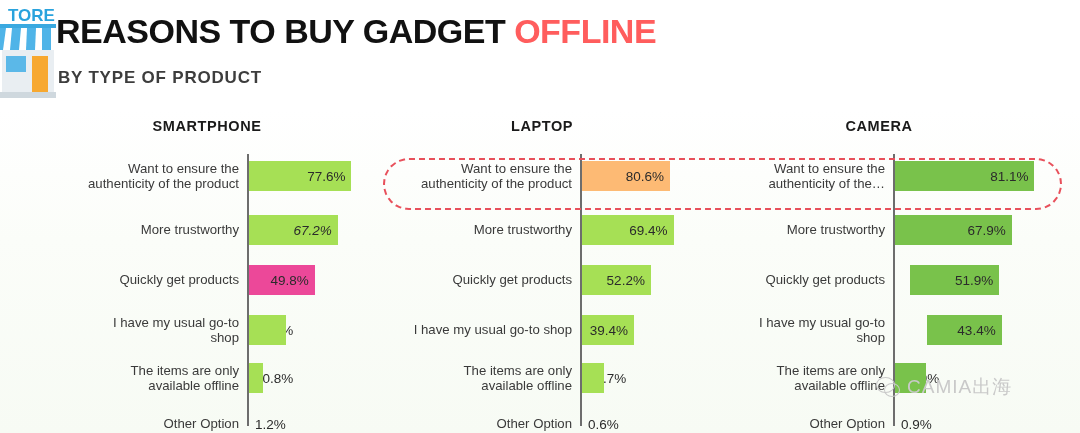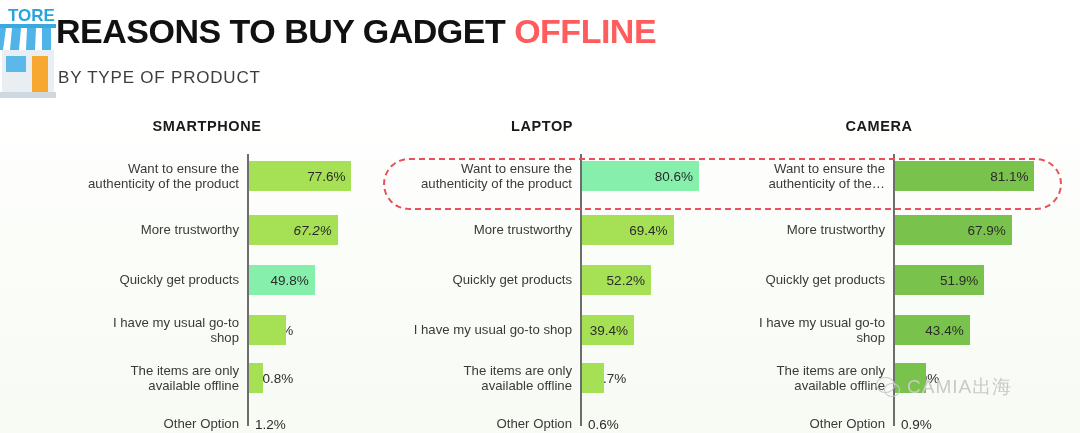--- a/index.html
+++ b/index.html
@@ -45,20 +45,21 @@
     white-space: nowrap;
   }
   #title .accent { color: #ff5d5d; }
   #subtitle {
     position: absolute;
     left: 58px; top: 62px;
     font-size: 17px;
     letter-spacing: 0.8px;
     color: #3d3d3d;
     white-space: nowrap;
+    font-weight: bold;
   }
 
   
   .panel { position: absolute; top: 118px; height: 315px; }
   .panel-title {
     position: absolute;
     top: 0;
     width: 100%;
     text-align: center;
     font-size: 14.5px;
@@ -209,21 +210,21 @@
           <div class="row-label" style="width: 182px; left: -1px; right: auto;">More trustworthy</div>
           <div class="bar-wrap" style="left: 191px; font-style: italic;">
             <div class="bar" style="width: 88.704px; background: rgb(166, 224, 85);">
               <span class="bar-value">67.2%</span>
             </div>
           </div>
         </div>
         <div class="row" style="top: 140px; left: 0px; width: 100%;">
           <div class="row-label" style="width: 182px; left: -1px; right: auto;">Quickly get products</div>
           <div class="bar-wrap" style="left: 191px;">
-            <div class="bar" style="width: 65.736px; background: #86efac;">
+            <div class="bar" style="width: 65.736px; background: #ec4899;">
               <span class="bar-value">49.8%</span>
             </div>
           </div>
         </div>
         <div class="row" style="top: 190px; left: 0px; width: 100%;">
           <div class="row-label" style="width: 182px; left: -1px; right: auto;">I have my usual go-to
 shop</div>
           <span class="bar-value outside" style="left: 193px;">27.8%</span>
           <div class="bar-wrap" style="left: 191px;">
             <div class="bar" style="width: 36.696px; background: rgb(166, 224, 85);"></div>
@@ -248,21 +249,21 @@
   </div>
 
   <div class="panel" style="left:392px; width:300px;">
     <div class="panel-title" style="left:0; width:300px;">LAPTOP</div>
     <div class="axis" style="left:188px;"></div>
     <div class="rows">
         <div class="row" style="top: 36px; left: 0px; width: 100%;">
           <div class="row-label" style="width: 182px; left: -2px; right: auto;">Want to ensure the
 authenticity of the product</div>
           <div class="bar-wrap" style="left: 190px;">
-            <div class="bar" style="width: 117px; background: #86efac;">
+            <div class="bar" style="width: 88px; background: #fdba74;">
               <span class="bar-value">80.6%</span>
             </div>
           </div>
         </div>
         <div class="row" style="top: 90px; left: 0px; width: 100%;">
           <div class="row-label" style="width: 182px; left: -2px; right: auto;">More trustworthy</div>
           <div class="bar-wrap" style="left: 190px;">
             <div class="bar" style="width: 91.608px; background: rgb(166, 224, 85);">
               <span class="bar-value">69.4%</span>
             </div>
@@ -318,31 +319,31 @@
         <div class="row" style="top: 90px; left: 0px; width: 100%;">
           <div class="row-label" style="width: 172px; left: -1px; right: auto;">More trustworthy</div>
           <div class="bar-wrap" style="left: 181px;">
             <div class="bar" style="width: 116.788px; background: rgb(121, 194, 75);">
               <span class="bar-value">67.9%</span>
             </div>
           </div>
         </div>
         <div class="row" style="top: 140px; left: 0px; width: 100%;">
           <div class="row-label" style="width: 172px; left: -1px; right: auto;">Quickly get products</div>
-          <div class="bar-wrap" style="left: 181px; justify-content: center;">
+          <div class="bar-wrap" style="left: 196px; justify-content: center;">
             <div class="bar" style="width: 89.268px; background: rgb(121, 194, 75);">
               <span class="bar-value">51.9%</span>
             </div>
           </div>
         </div>
         <div class="row" style="top: 190px; left: 0px; width: 100%;">
           <div class="row-label" style="width: 172px; left: -1px; right: auto;">I have my usual go-to
 shop</div>
           <div class="bar-wrap" style="left: 181px;">
-            <div class="bar" style="width: 74.648px; background: rgb(121, 194, 75);">
+            <div class="bar" style="width: 74.648px; background: rgb(121, 194, 75); margin-left: 32px;">
               <span class="bar-value">43.4%</span>
             </div>
           </div>
         </div>
         <div class="row" style="top: 238px; left: 0px; width: 100%;">
           <div class="row-label" style="width: 172px; left: -1px; right: auto;">The items are only
 available offline</div>
           <span class="bar-value outside" style="left: 183px;">17.9%</span>
           <div class="bar-wrap" style="left: 181px;">
             <div class="bar" style="width: 30.788px; background: rgb(121, 194, 75);"></div>

